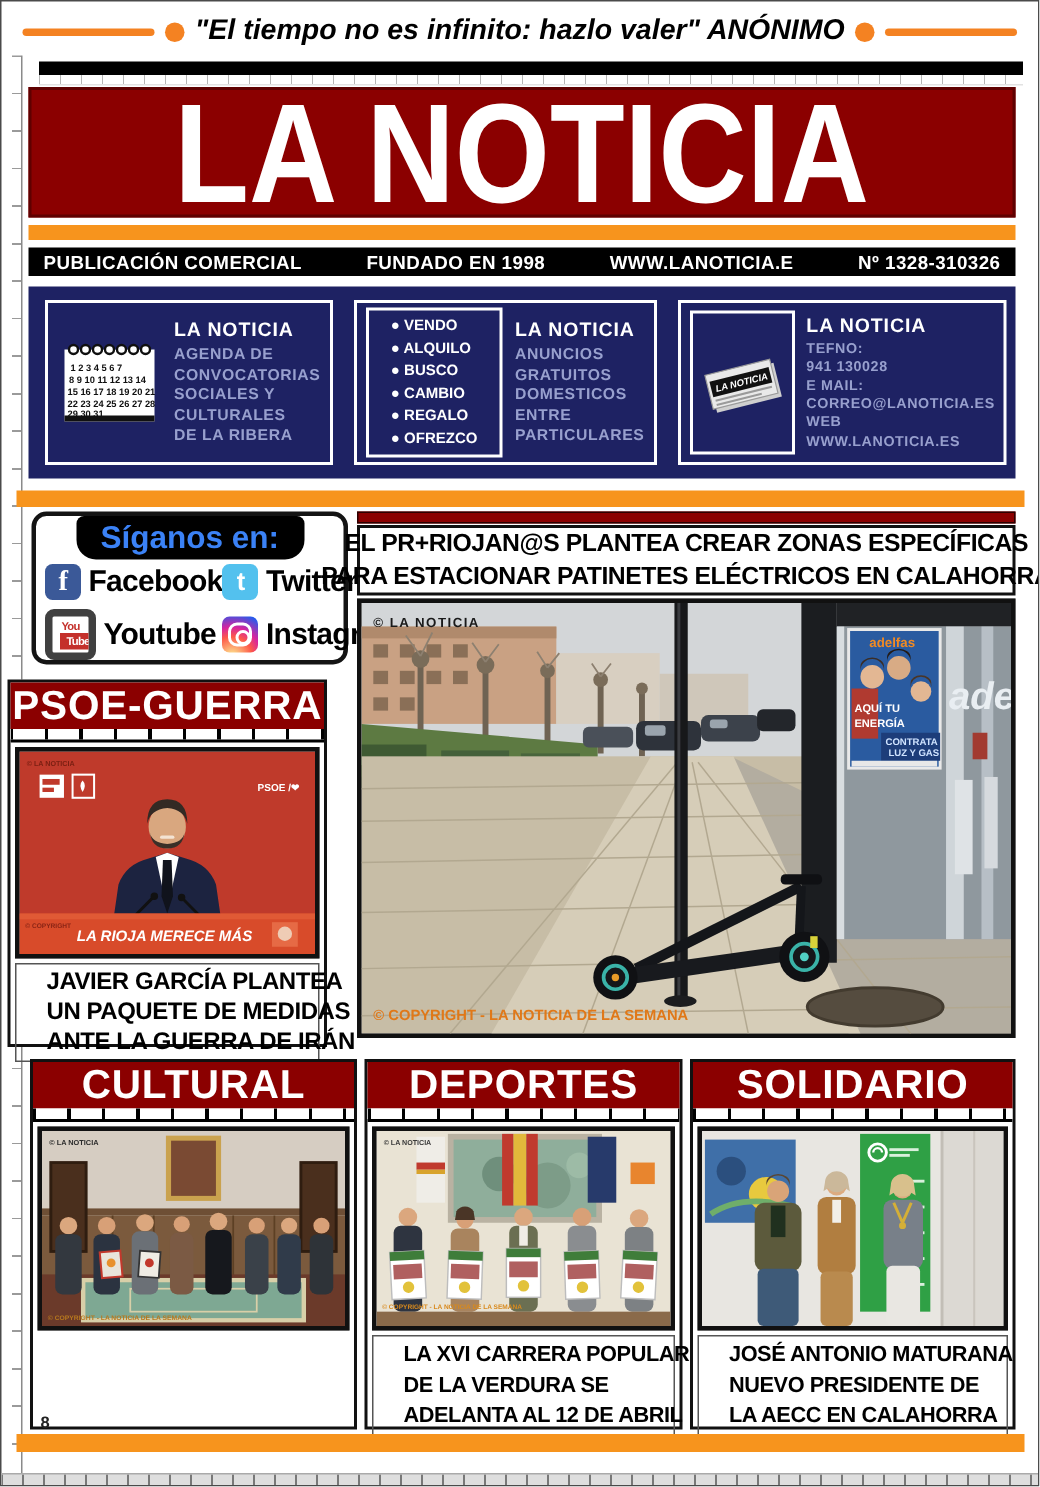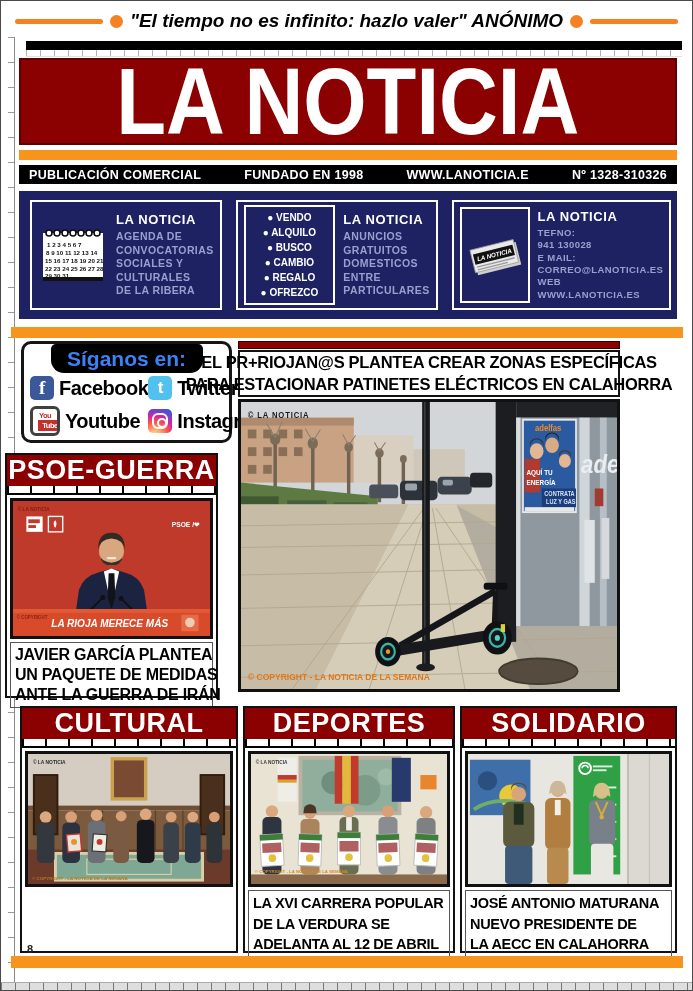--- a/index.html
+++ b/index.html
@@ -37,44 +37,44 @@
   .infobar{position:absolute;left:18px;top:164px;width:658px;height:19px;background:#000;color:#fff;
            display:flex;align-items:center;justify-content:space-between;padding:0 10px;box-sizing:border-box;
            font-size:12.5px;font-weight:700;letter-spacing:0.3px;white-space:nowrap;}
 
   
   .banner{position:absolute;left:18px;top:190px;width:658px;height:128px;background:#1e2263;
           display:flex;gap:14px;padding:9px 11px;box-sizing:border-box;}
   .bbox{flex:1;border:2px solid #fff;display:flex;align-items:center;gap:8px;padding:5px 6px;box-sizing:border-box;}
   .bbrand{color:#fff;font-weight:700;font-size:13px;letter-spacing:0.6px;margin-bottom:3px;}
   .blines{color:#98a0ce;font-weight:700;font-size:10.5px;line-height:1.3;letter-spacing:0.4px;}
-  .bullet-box{border:2px solid #fff;padding:3px 15px;color:#fff;font-weight:700;font-size:10px;line-height:1.5;white-space:nowrap;text-align:center;}
+  .bullet-box{border:2px solid #fff;padding:3px 15px;color:#fff;font-weight:700;font-size:10px;line-height:1.5;white-space:nowrap;}
   .icon-frame{border:2px solid #fff;width:66px;height:92px;display:flex;align-items:center;justify-content:center;flex:0 0 auto;}
   .bbox .noborder{border:none;}
 
   
   .social{position:absolute;left:20px;top:340px;width:211px;height:102px;background:#fff;
           border:3px solid #141414;border-radius:10px;box-sizing:border-box;}
   .social-tab{width:152px;height:29px;margin:0 auto;background:#000;color:#3b82f6;border-radius:5px 5px 13px 13px;
           display:flex;align-items:center;justify-content:center;font-size:21px;font-weight:700;}
   .social-grid{display:grid;grid-template-columns:1.12fr 1fr;padding:3px 6px 0 6px;row-gap:6px;}
   .social-item{display:flex;align-items:center;gap:5px;font-size:20px;font-weight:700;color:#000;letter-spacing:-0.5px;}
   .sicon{width:24px;height:24px;border-radius:5px;flex:0 0 auto;display:flex;align-items:center;justify-content:center;
          color:#fff;font-weight:700;}
   .fb{background:#3b5998;font-family:"Liberation Serif",serif;font-size:19px;}
   .tw{background:#53c1ee;font-size:17px;}
-  .yt{background:#fff;border:3px solid #404040;flex-direction:column;border-radius:6px;overflow:hidden;}
+  .yt{background:#fff;border:5px solid #404040;flex-direction:column;border-radius:6px;overflow:hidden;}
   .yt .yt-top{color:#c4302b;font-size:7.5px;line-height:9px;font-weight:700;}
   .yt .yt-bot{background:#c4302b;color:#fff;font-size:7.5px;line-height:11px;width:100%;text-align:center;font-weight:700;margin-left:10px;}
   .ig{background:radial-gradient(circle at 28% 112%,#fdf497 0%,#fd5949 42%,#d6249f 62%,#285aeb 92%);position:relative;}
   .ig::before{content:"";position:absolute;inset:4px;border:2px solid #fff;border-radius:6px;}
   .ig::after{content:"";position:absolute;left:9px;top:9px;width:6px;height:6px;border:2px solid #fff;border-radius:50%;}
 
   
-  .main-story{position:absolute;left:237px;top:340px;width:382px;}
+  .main-story{position:absolute;left:237px;top:340px;width:439px;}
   .red-bar{height:8px;background:#8b0000;border:1px solid #2d0000;box-sizing:border-box;}
   .headline-box{border:2px solid #111;margin-top:1px;height:47px;display:flex;flex-direction:column;
                 align-items:center;justify-content:center;background:#fff;box-sizing:border-box;}
   .headline-line{font-size:16.5px;font-weight:700;letter-spacing:-0.3px;line-height:1.32;white-space:nowrap;}
   .photo-frame{border:3px solid #111;background:#888;box-sizing:border-box;line-height:0;}
   .main-photo{margin-top:2px;height:293px;}
   .main-photo svg,.sec-photo svg{width:100%;height:100%;}
 
   
   .section{position:absolute;border:2px solid #111;background:#fff;box-sizing:border-box;}
@@ -82,21 +82,21 @@
   .sec-cultural{left:19px;top:705px;width:218px;height:247px;}
   .sec-deportes{left:242px;top:705px;width:212px;height:247px;}
   .sec-solidario{left:459px;top:705px;width:217px;height:247px;}
   .sec-header{height:31px;background:#8b0000;color:#fff;font-weight:700;font-size:27px;line-height:30px;
               text-align:center;letter-spacing:0.5px;transform-origin:center;}
   .tickstrip{height:7px;background-color:#fff;
              background-image:repeating-linear-gradient(90deg,#000 0 2px,transparent 2px 23px);
              border-bottom:2px solid #000;}
   .sec-photo{margin:3px 3px 0 3px;height:141px;}
   .sec-photo.short{height:136px;}
-  .caption{margin:3px 3px 0 3px;border:1px solid #555;padding:2px 4px;font-weight:700;color:#000;}
+  .caption{margin:3px 3px 0 3px;border:1px solid #555;padding:2px 20px;font-weight:700;color:#000;}
   .caption .cl{white-space:nowrap;letter-spacing:-0.3px;}
   .cap-psoe .cl{font-size:16px;line-height:1.25;}
   .cap-small .cl{font-size:14.5px;line-height:1.42;}
 
   .pagenum{position:absolute;left:26px;top:942px;font-size:11px;font-weight:700;color:#222;}
 </style>
 </head>
 <body>
 
 <div class="page">

